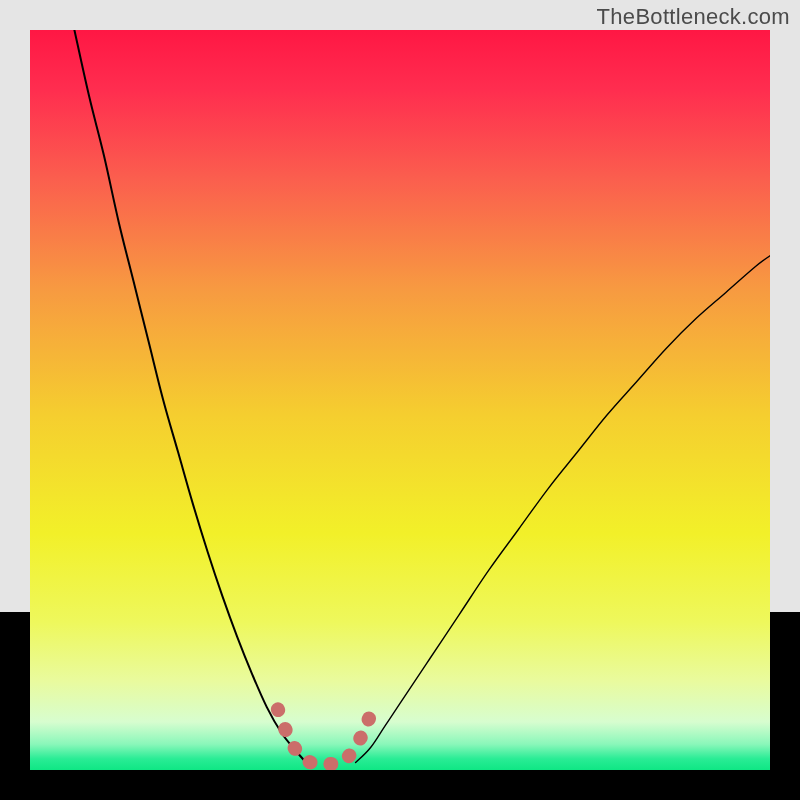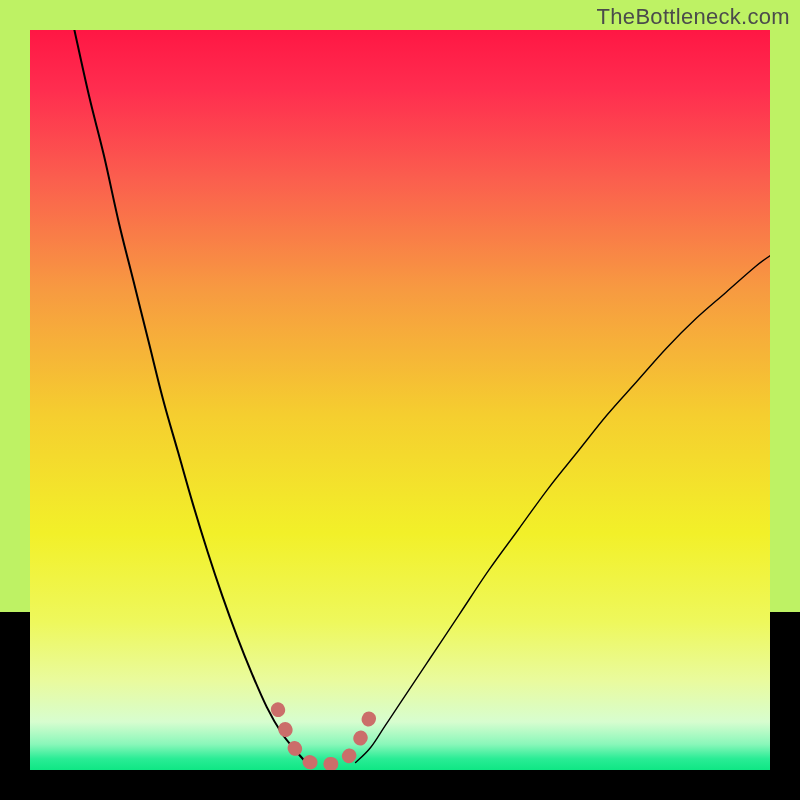--- a/index.html
+++ b/index.html
@@ -8,21 +8,21 @@
     width: 800px;
     height: 800px;
     background: #000;
     font-family: Arial, Helvetica, sans-serif;
     overflow: hidden;
   }
   .frame {
     position: relative;
     width: 800px;
     height: 612px;
-    background: #bef264;
+    background: #e5e5e5;
   }
   .watermark {
     position: absolute;
     top: 4px;
     right: 10px;
     color: #4b4b4b;
     font-size: 22px;
     letter-spacing: 0.3px;
     z-index: 10;
     user-select: none;

